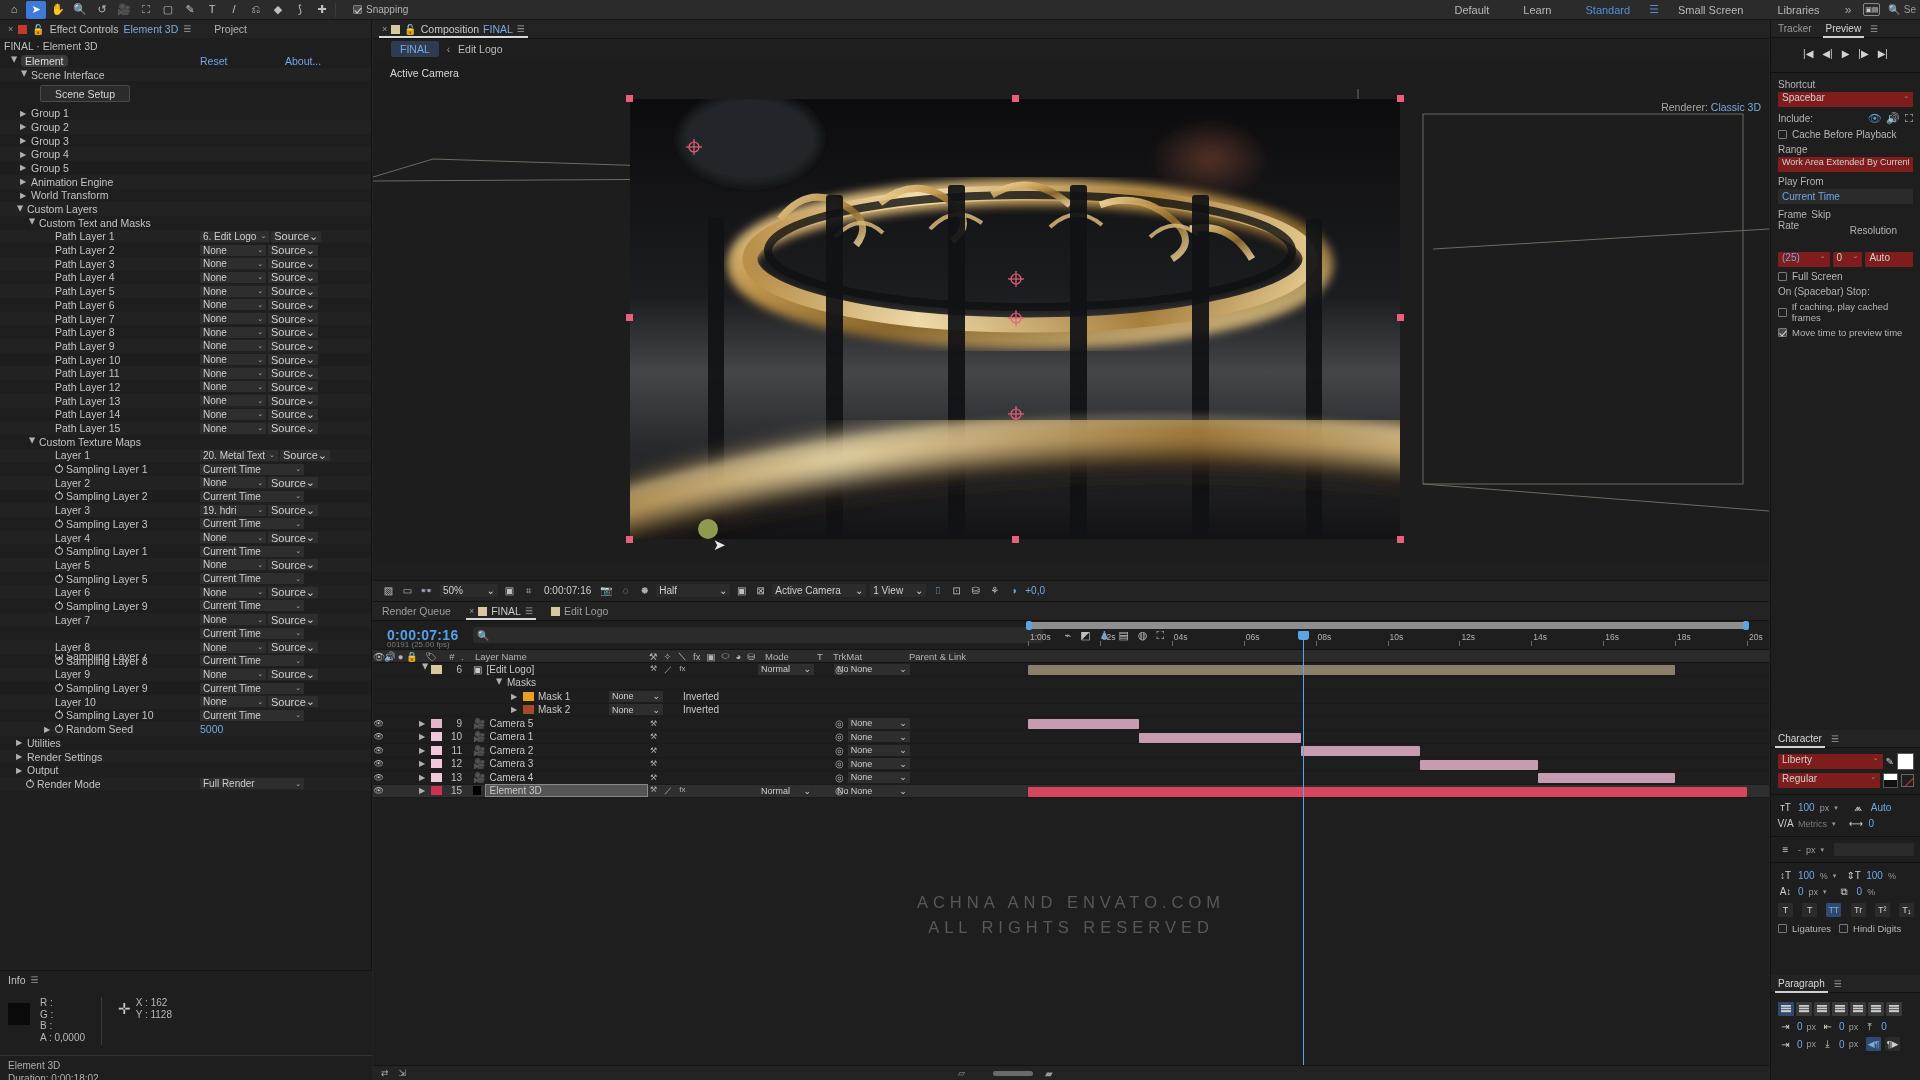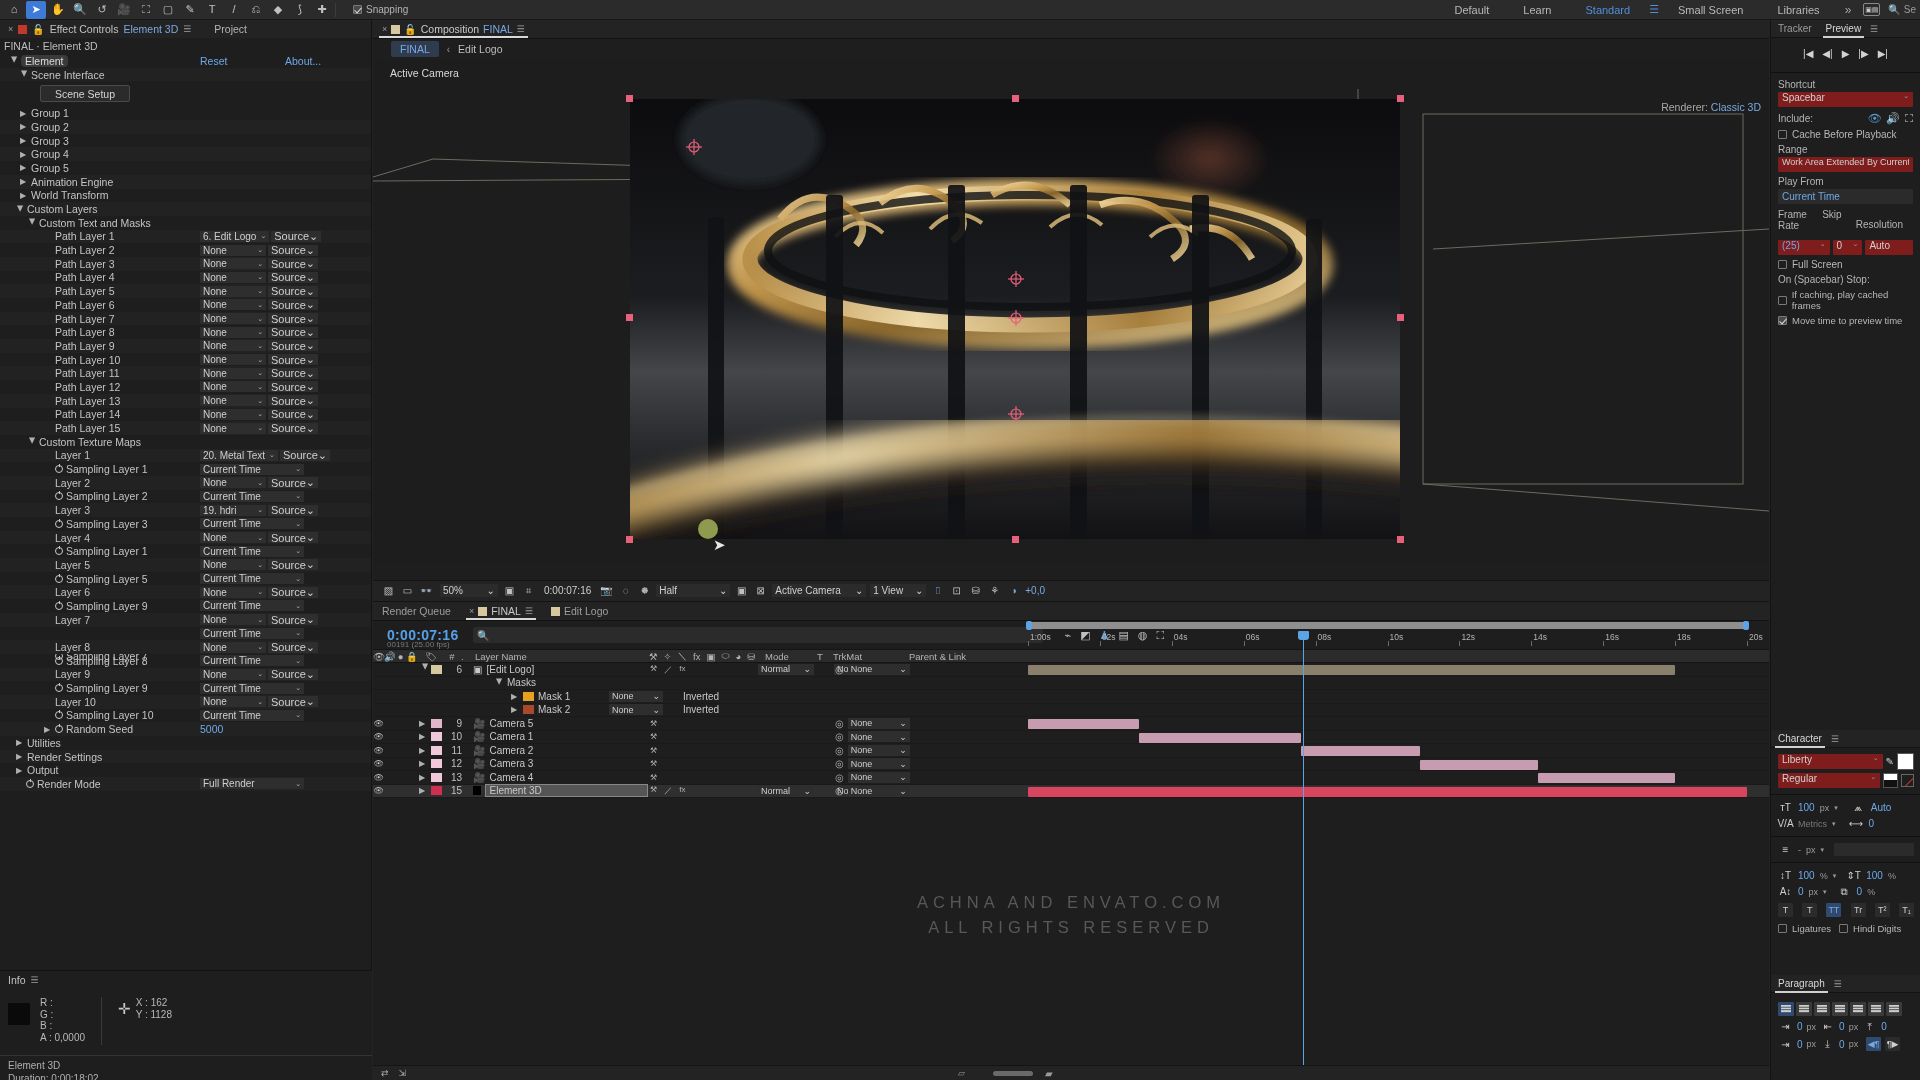--- a/index.html
+++ b/index.html
@@ -1396,21 +1396,21 @@
       <div class="rp-dd">
         <span style="font-size:9px;white-space:nowrap;overflow:hidden">Work Area Extended By Current...</span>
       </div>
       <div class="rp-lbl">Play From</div>
       <div class="rp-val">
         <span>Current Time</span>
       </div>
       <div style="display:flex;gap:3px;margin-top:5px;">
         <span class="rp-lbl" style="margin:0;width:52px">Frame Rate</span>
         <span class="rp-lbl" style="margin:0;width:26px">Skip</span>
-        <span class="rp-lbl" style="margin:10px">Resolution</span>
+        <span class="rp-lbl" style="margin:16px">Resolution</span>
       </div>
       <div style="display:flex;gap:3px;">
         <span class="rp-dd" style="width:52px">
           <span style="color:#6ea8e8">(25)</span>
             <span class="ch-dd">⌄</span>
         </span>
         <span class="rp-dd" style="width:30px">
           <span>0</span>
             <span class="ch-dd">⌄</span>
         </span>

